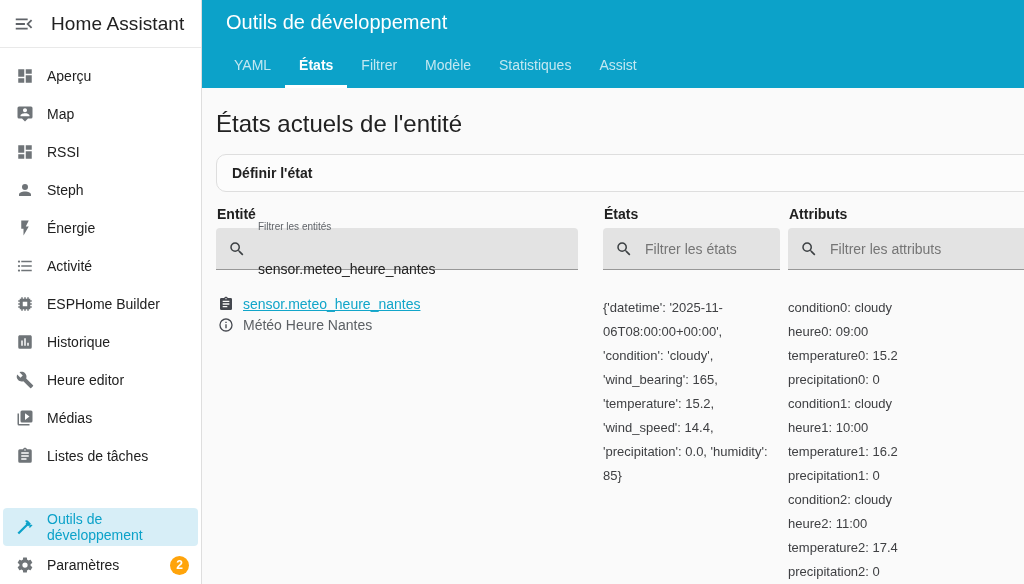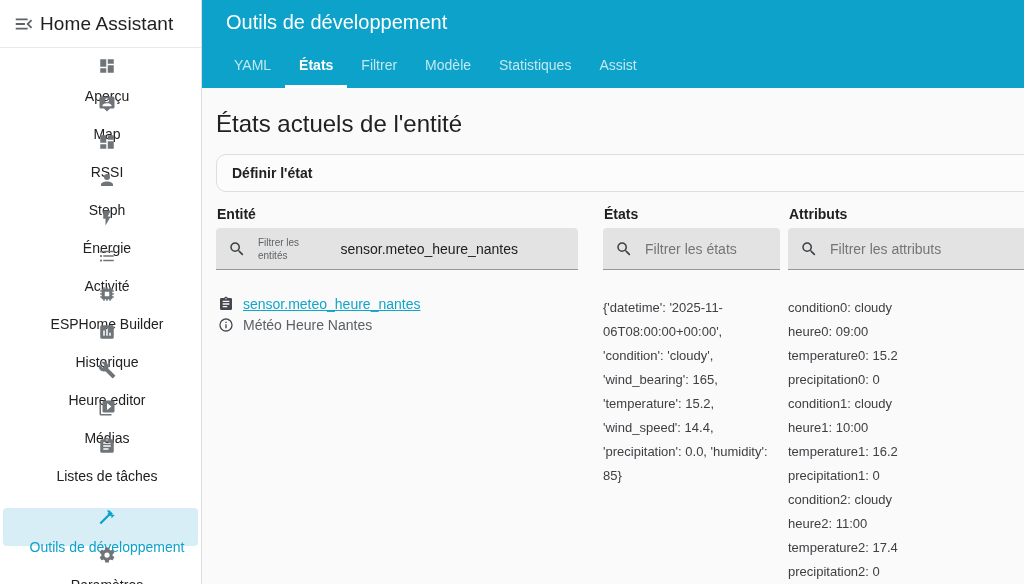--- a/index.html
+++ b/index.html
@@ -3,29 +3,29 @@
 <meta charset="utf-8">
 <style>
   html,body{margin:0;padding:0;width:1024px;height:584px;overflow:hidden;
     font-family:"Liberation Sans",sans-serif;background:#fafafa;}
   *{box-sizing:border-box;}
   .app{display:flex;width:1024px;height:584px;}
 
   
   .sidebar{width:202px;min-width:202px;background:#fff;border-right:1px solid #dedede;
     display:flex;flex-direction:column;overflow:hidden;}
-  .sidebar-header{height:48px;min-height:48px;display:flex;align-items:center;gap:5px;
+  .sidebar-header{height:48px;min-height:48px;display:flex;align-items:center;gap:16px;
     padding-left:13px;border-bottom:1px solid #e9e9e9;}
   .toggle-btn{width:22px;height:22px;color:#5f6368;cursor:pointer;flex:none;}
   .app-title{font-size:19px;color:#212121;letter-spacing:.1px;}
   .menu{padding-top:9px;display:flex;flex-direction:column;}
   .menu-spacer{height:25px;}
   .item{height:38px;min-height:38px;display:flex;align-items:center;gap:13px;
     margin:0 3px;padding-left:13px;border-radius:4px;cursor:pointer;
-    color:#212121;font-size:14px;font-weight:bold;flex-direction:column;}
+    color:#212121;font-size:14px;font-weight:bold;}
   .item .ico{width:18px;height:18px;color:#6f7478;flex:none;}
   .item .label{font-weight:500;}
   .item.active{background:var(--active-bg,#d7eef7);color:var(--accent,#0ca2c9);}
   .item.active .ico{color:var(--accent,#0ca2c9);}
   .item.active .label{font-weight:500;}
   .badge{margin-left:auto;margin-right:9px;width:19px;height:19px;border-radius:50%;
     background:var(--badge,#ffa40b);color:#fff;font-size:12px;font-weight:bold;
     display:flex;align-items:center;justify-content:center;flex:none;}
 
   
@@ -48,21 +48,21 @@
     font-size:14px;font-weight:bold;color:#212121;}
 
   .grid{display:grid;grid-template-columns:387px 185px 330px;margin-top:14px;}
   .cell-e{padding-right:25px;}
   .cell-s{padding-right:8px;}
   .col-label{font-size:14px;font-weight:bold;color:#212121;padding:0 0 6px 1px;}
 
   .filter{height:42px;background:#e3e3e3;border-bottom:1px solid #979797;
     border-radius:4px 4px 0 0;display:flex;align-items:center;padding-left:12px;}
   .filter .ico{width:18px;height:18px;color:#3c4043;margin-right:12px;flex:none;}
-  .fcol{display:flex;flex-direction:row;justify-content:center;flex:1;min-width:0;gap:28px;}
+  .fcol{display:flex;flex-direction:column;justify-content:center;flex:1;min-width:0;gap:28px;}
   .flabel{font-size:10px;color:#5f6368;line-height:13px;}
   .filter input{border:none;background:transparent;outline:none;width:100%;
     font-family:"Liberation Sans",sans-serif;font-size:14px;color:#212121;padding:0;}
   .filter input::placeholder{color:#757575;}
 
   .rowbody{padding-top:9px;}
   .entity-line{display:flex;align-items:center;gap:9px;height:21px;padding-left:2px;}
   .entity-line .ico{width:16px;height:16px;color:#44474e;flex:none;cursor:pointer;}
   .entity-link{color:var(--link,#11a5c9);font-size:14px;text-decoration:underline;cursor:pointer;}
   .friendly{color:#5c6064;font-size:14px;}

